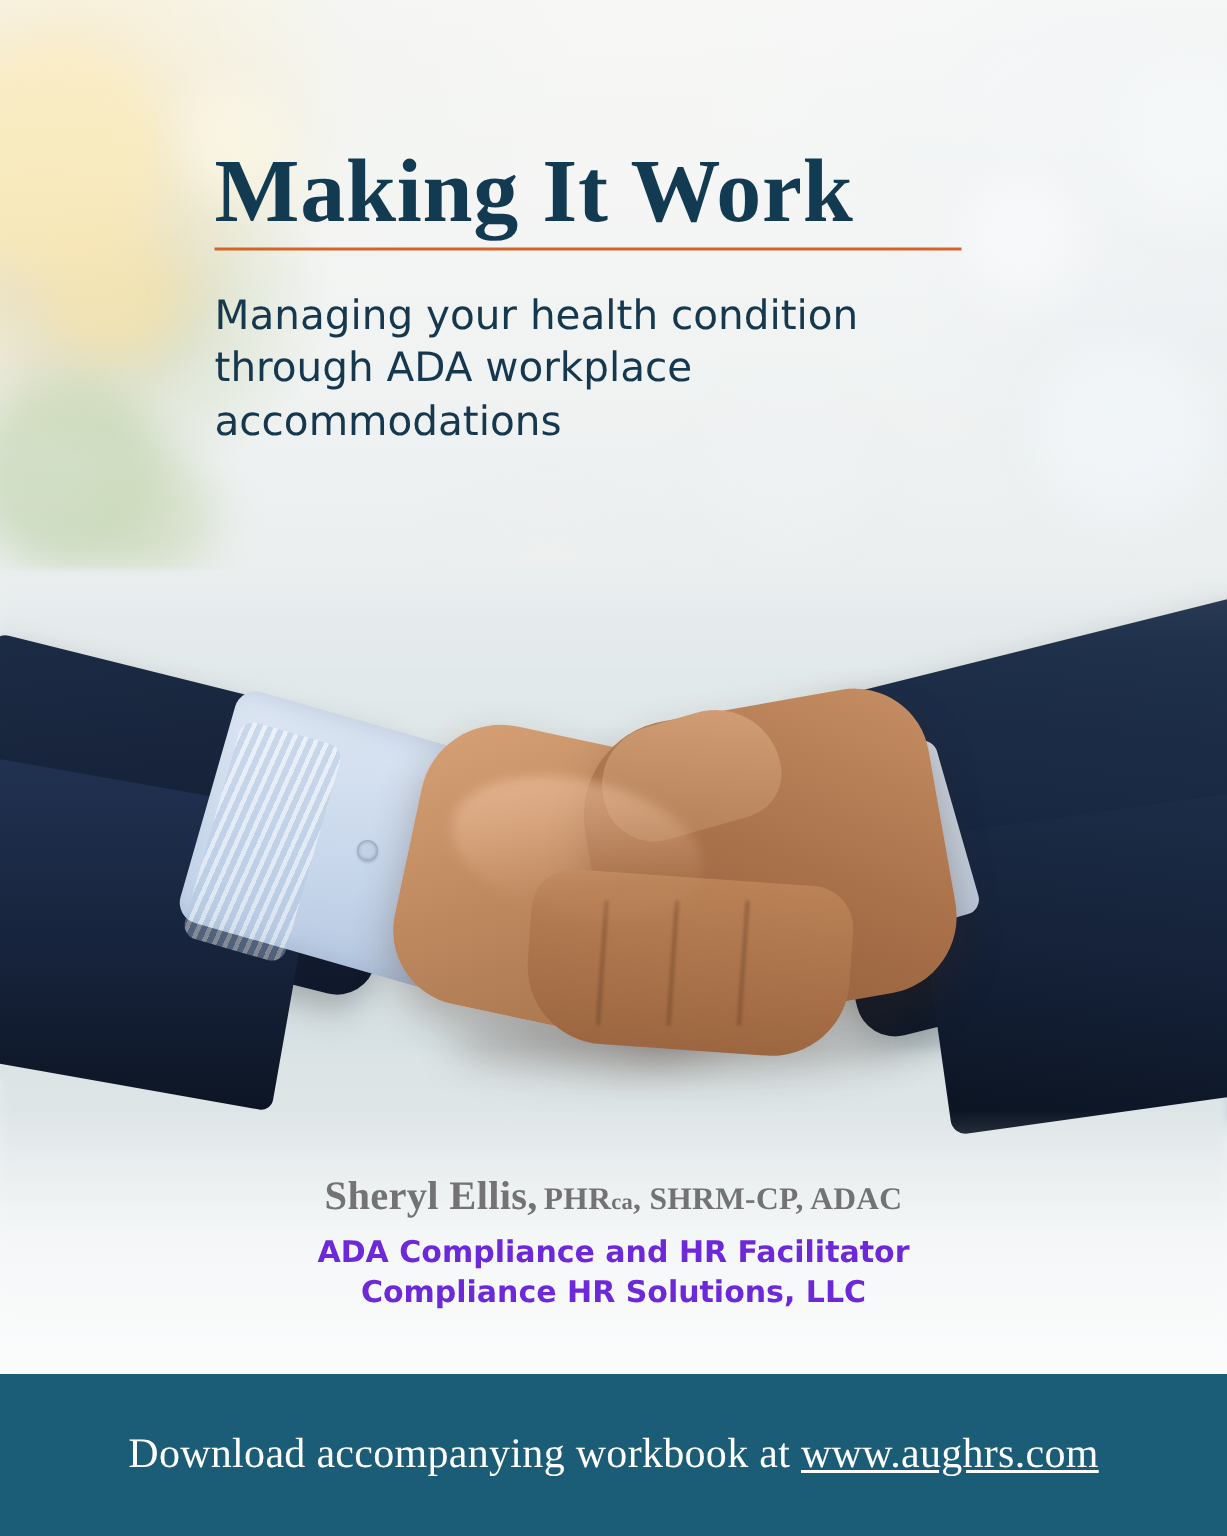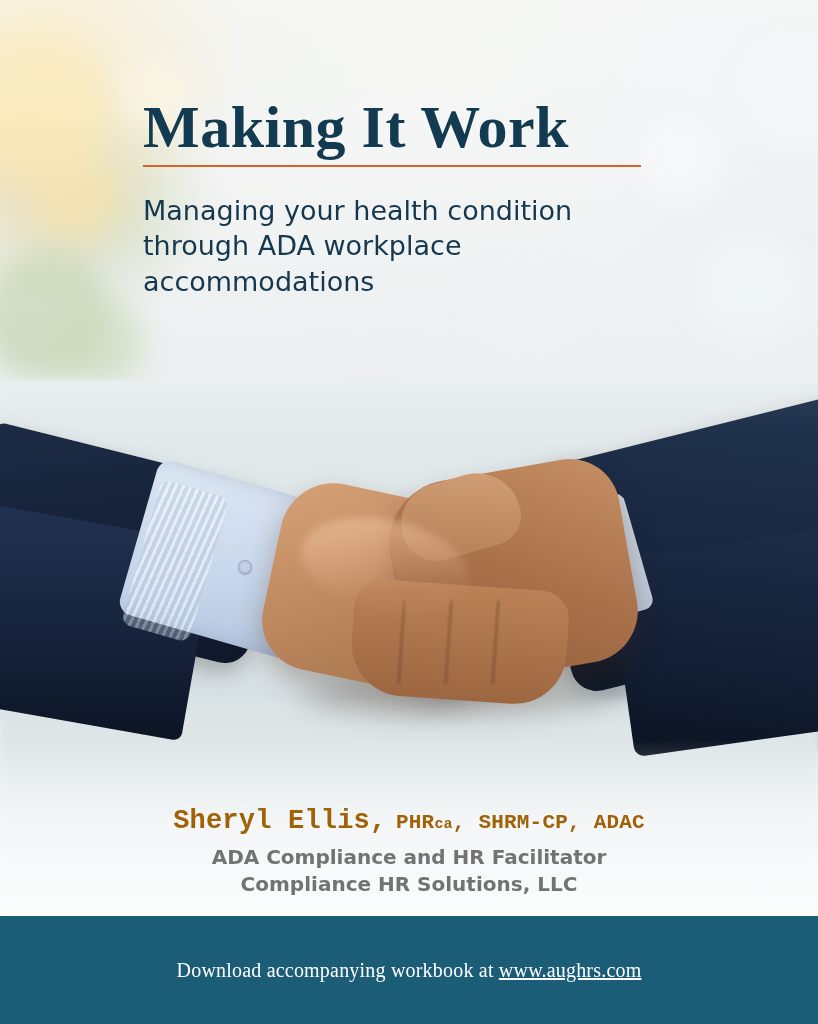--- a/index.html
+++ b/index.html
@@ -284,61 +284,60 @@
   }
 
   
   .author-block {
     position: absolute;
     left: 0; top: 782px;
     width: 818px;
     text-align: center;
   }
   .author-name-row {
-    font-family: Liberation Mono, monospace;
-    color: #a16207;
+    font-family: Liberation Serif, serif;
+    color: #737373;
     white-space: nowrap;
-    margin-top: 24px;
   }
   .author-name {
     font-size: 27px;
     font-weight: bold;
     letter-spacing: 0.2px;
   }
   .author-creds {
     font-size: 21px;
     font-weight: bold;
     letter-spacing: 0.2px;
   }
   .author-creds .sm {
     font-size: 15px;
   }
   .author-role {
     margin-top: 8px;
     font-family: "DejaVu Sans", sans-serif;
     font-weight: bold;
     font-size: 20px;
-    color: #737373;
+    color: #6d28d9;
     line-height: 1.35;
   }
 
   
   .footer-band {
     position: absolute;
     left: 0; bottom: 0;
     width: 818px;
     height: 108px;
     background: #1b5c77;
     display: flex;
     align-items: center;
     justify-content: center;
   }
   .footer-text {
     font-family: "Liberation Serif", serif;
-    font-size: 20px;
+    font-size: 28px;
     color: #ffffff;
     letter-spacing: 0.2px;
   }
   .footer-link {
     color: #ffffff;
     text-decoration: underline;
   }
 </style>
 </head>
 <body>

